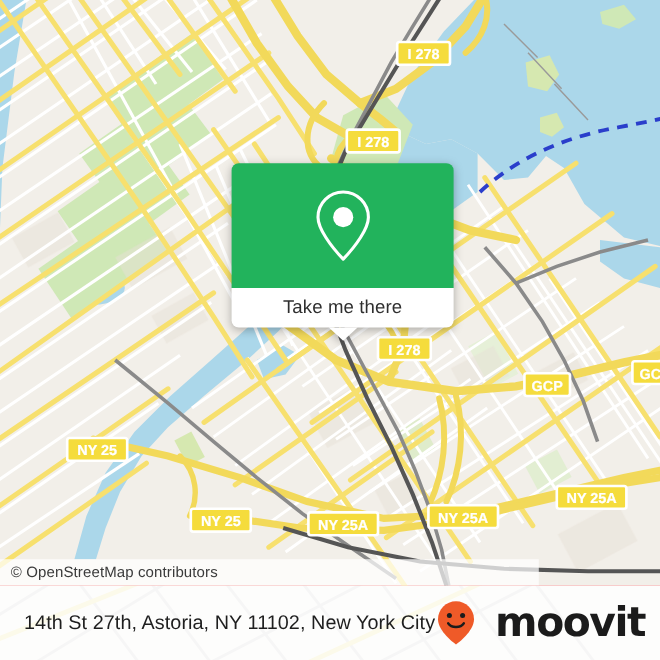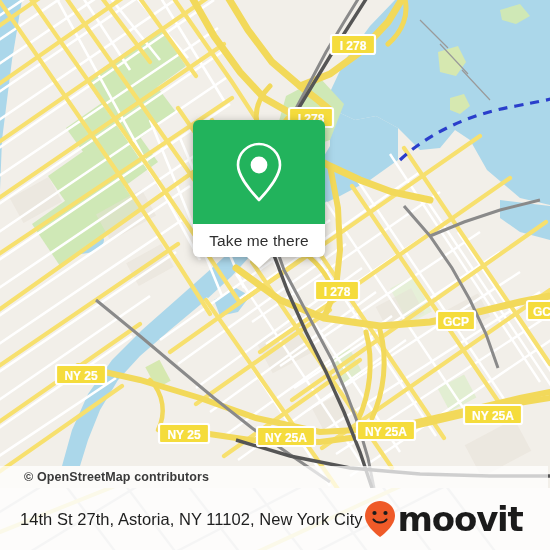--- a/index.html
+++ b/index.html
@@ -29,43 +29,42 @@
     overflow: hidden;
     background: #ef4444;
   }
   .map-svg { position: absolute; left:0; top:0; width:550px; height:488px; display:block; }
 
   
   .attrib-bar {
     position: absolute;
     left: 0;
     bottom: 0;
-    width: 548px;
+    width: 449px;
     height: 22px;
     background: rgba(255,255,255,0.72);
     display: flex;
     align-items: center;
     box-sizing: border-box;
-    padding-left: 24px;
-    font-weight: bold;
+    padding-left: 9px;
   }
   .attrib-text {
     font-size: 12.5px;
     color: #3a3a3a;
     letter-spacing: 0.1px;
     font-family: "Liberation Sans", sans-serif;
     white-space: nowrap;
   }
 
   
   .popup {
     position: absolute;
     left: 193px;
-    top: 120px;
-    width: 132px;
+    top: 136px;
+    width: 185px;
     filter: drop-shadow(0 2px 4px rgba(0,0,0,0.30));
   }
   .popup-top {
     background: #22b35c;
     height: 104px;
     border-radius: 6px 6px 0 0;
     display: flex;
     align-items: center;
     justify-content: center;
   }
@@ -124,21 +123,21 @@
   .footer-address {
     font-size: 16.5px;
     color: #1e1e1e;
     font-family: "Liberation Sans", sans-serif;
     white-space: nowrap;
     letter-spacing: 0.05px;
   }
   .brand {
     display: flex;
     align-items: center;
-    gap: 1px;
+    gap: 16px;
     padding-right: 8px;
   }
   .brand-word {
     font-size: 34px;
     font-weight: bold;
     color: #1b1b1b;
     font-family: "DejaVu Sans", sans-serif;
     letter-spacing: -1.2px;
     line-height: 1;
   }

